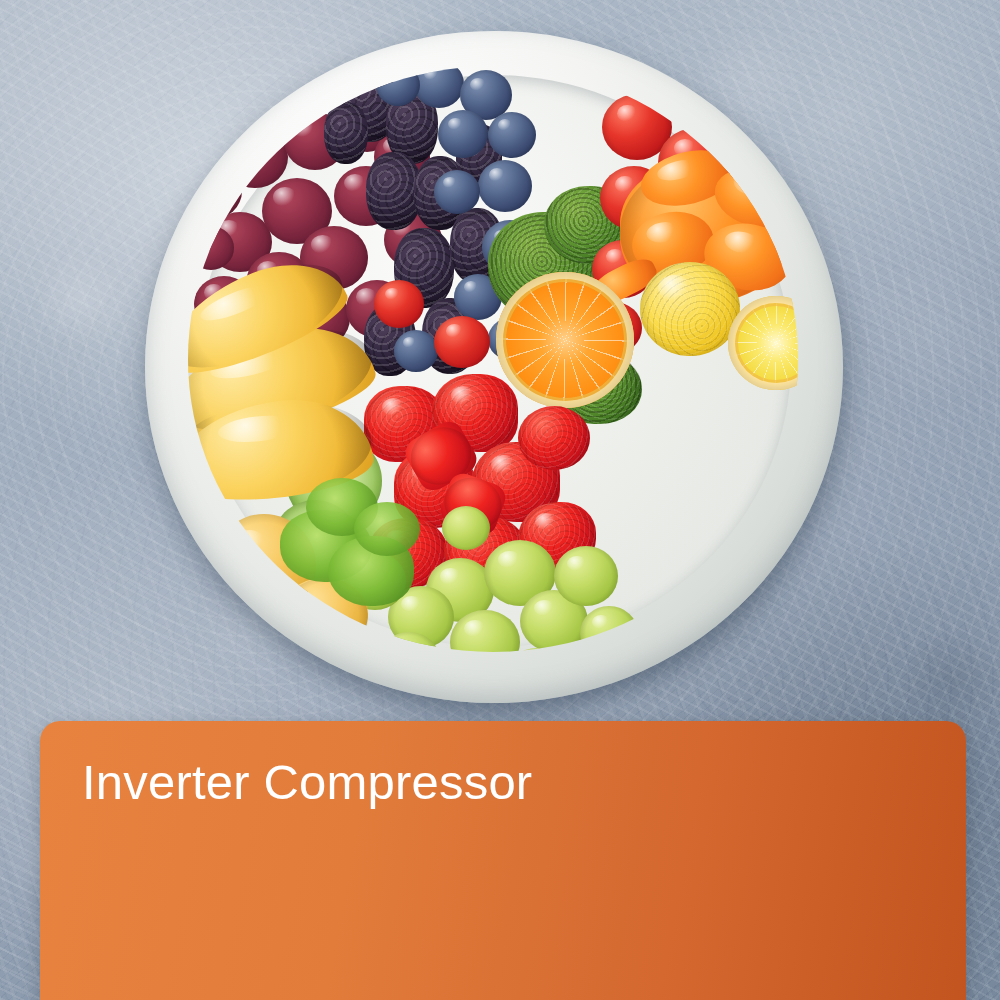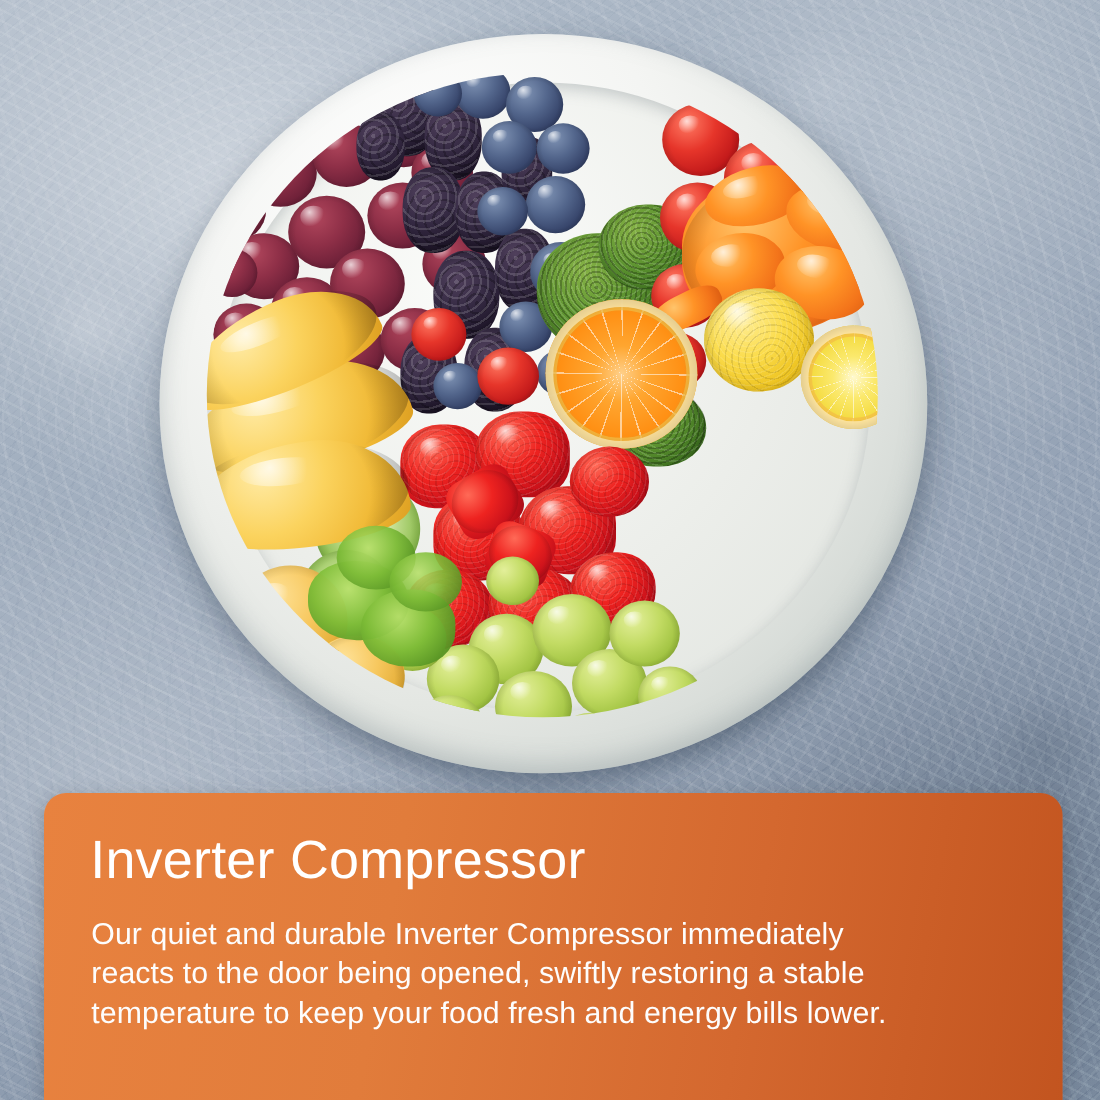--- a/index.html
+++ b/index.html
@@ -525,20 +525,15 @@
       <div class="blob dill" style="left:92px;top:444px;width:92px;height:72px;border-radius:46% 54% 50% 50%;opacity:.95;"></div>
       <div class="blob dill" style="left:140px;top:470px;width:86px;height:70px;border-radius:54% 46% 48% 52%;opacity:.95;"></div>
       <div class="blob dill" style="left:118px;top:412px;width:72px;height:58px;border-radius:50%;opacity:.9;"></div>
       <div class="blob dill" style="left:166px;top:436px;width:66px;height:54px;border-radius:50%;opacity:.9;"></div>
     </div>
 
   </div>
 
   <div class="card">
     <div class="card-title">Inverter Compressor</div>
-    <div class="card-body">
-      <span>Our quiet and durable Inverter Compressor immediately</span>
-      <span>reacts to the door being opened, swiftly restoring a stable</span>
-      <span>temperature to keep your food fresh and energy bills lower.</span>
-    </div>
   </div>
 
 </div>
 
 </body></html>

